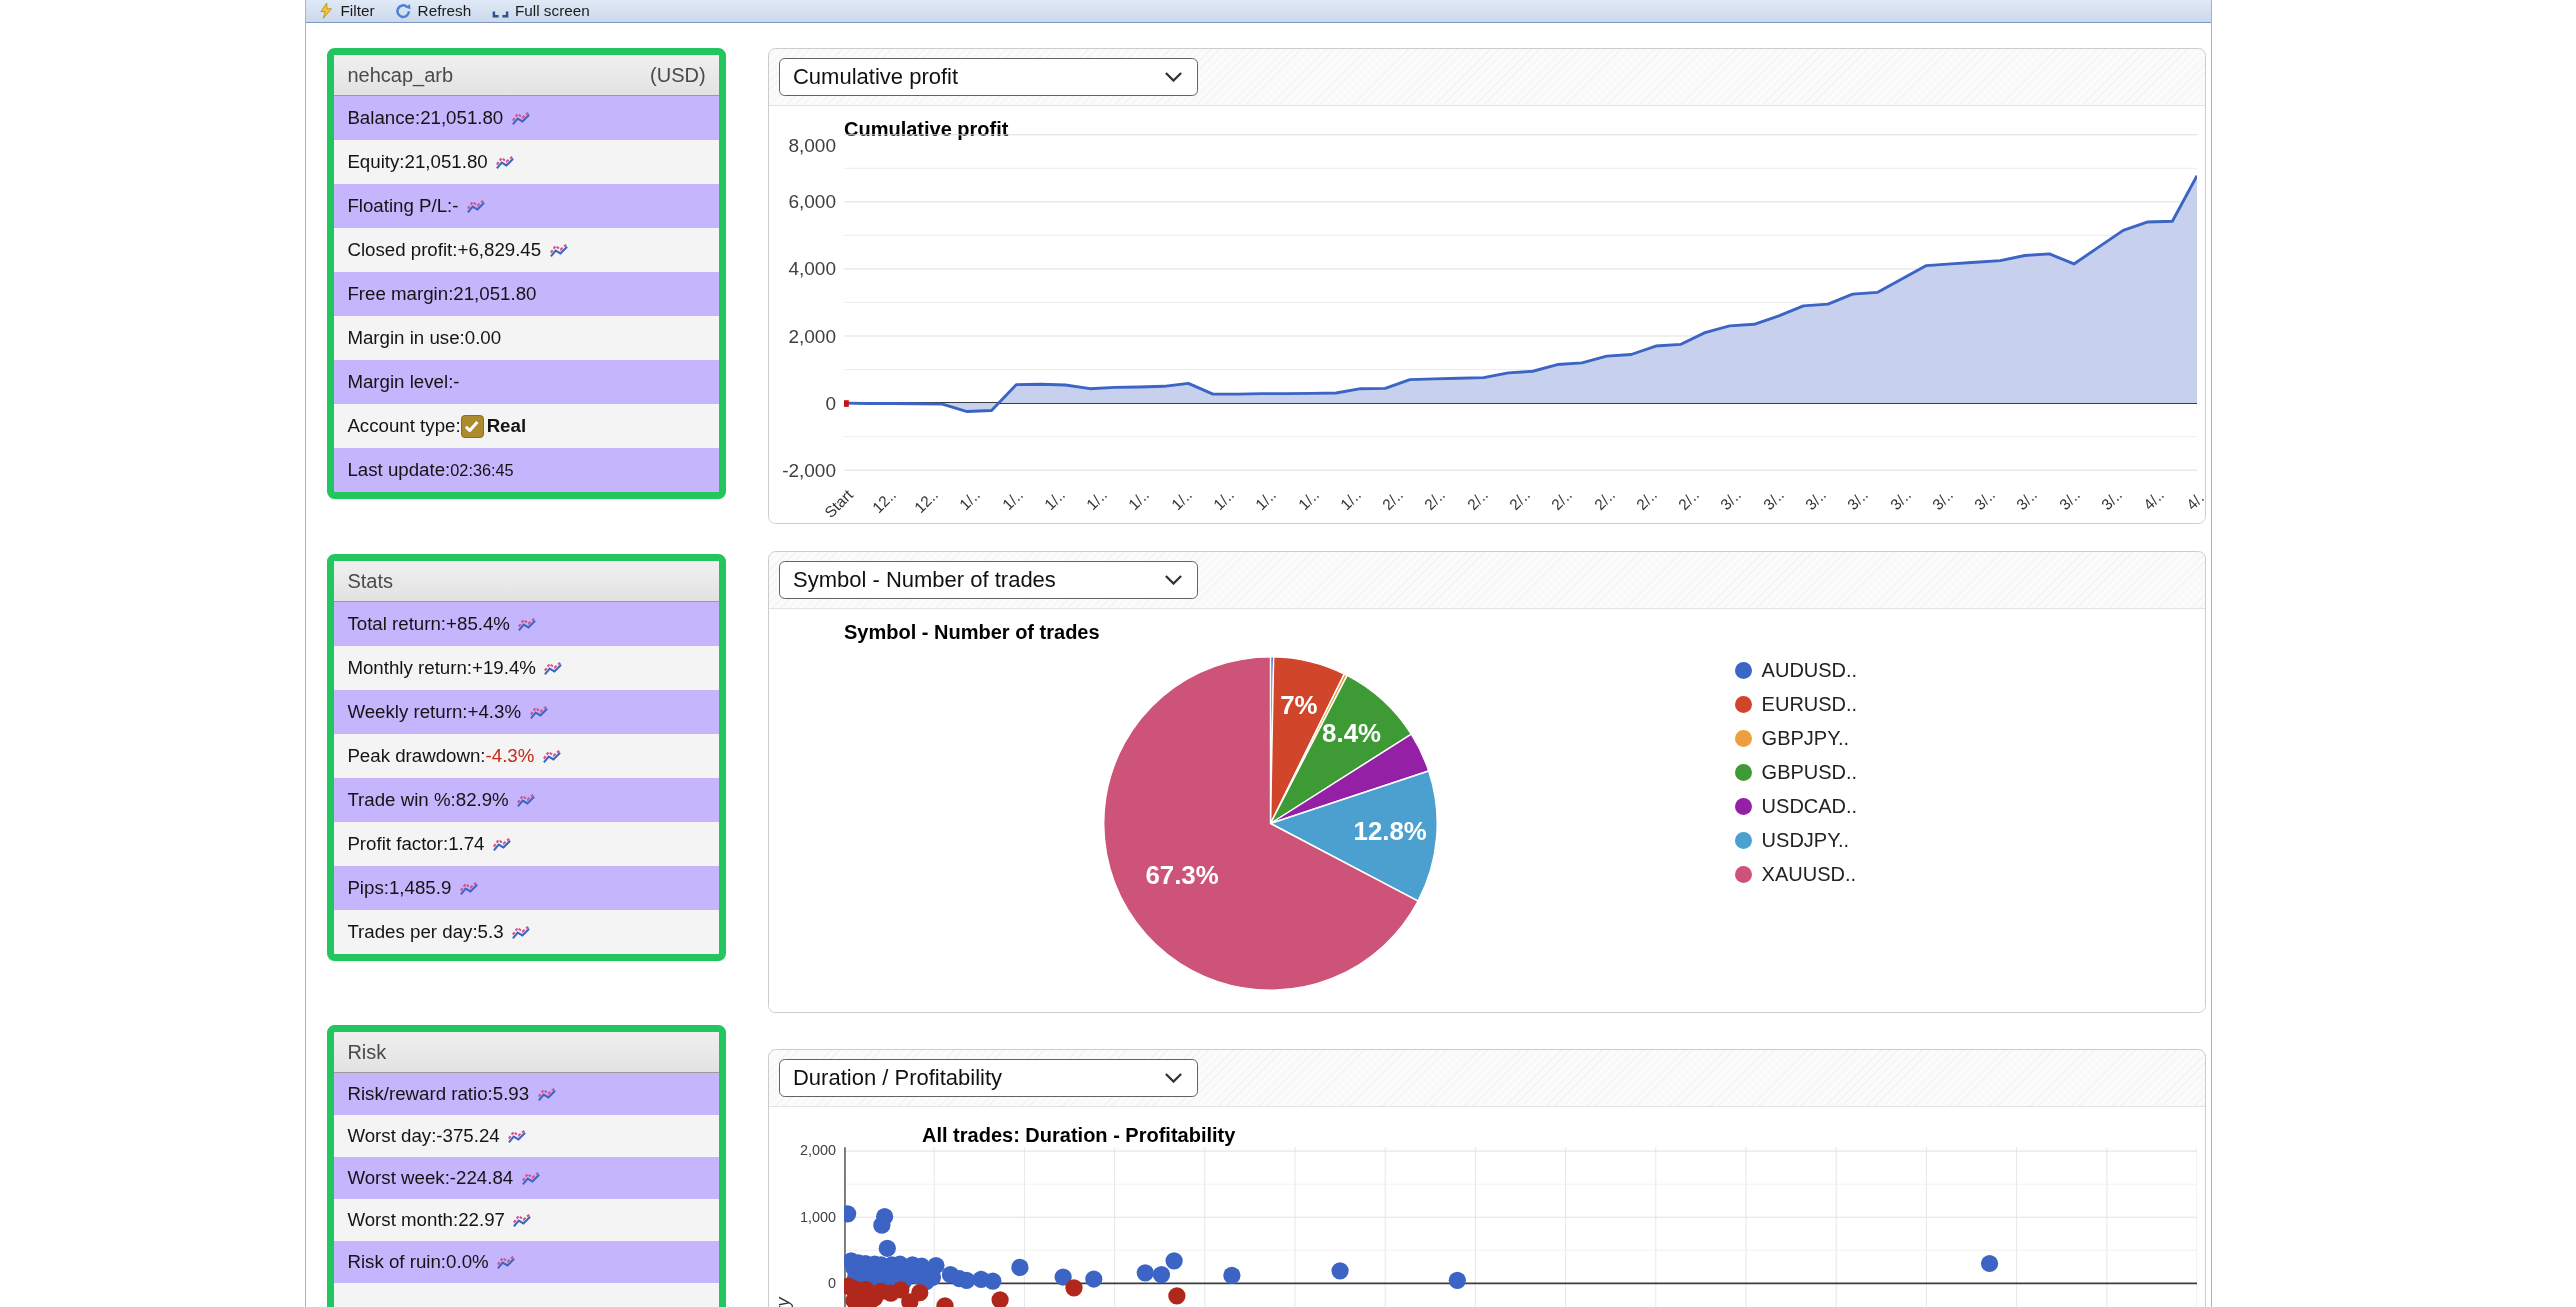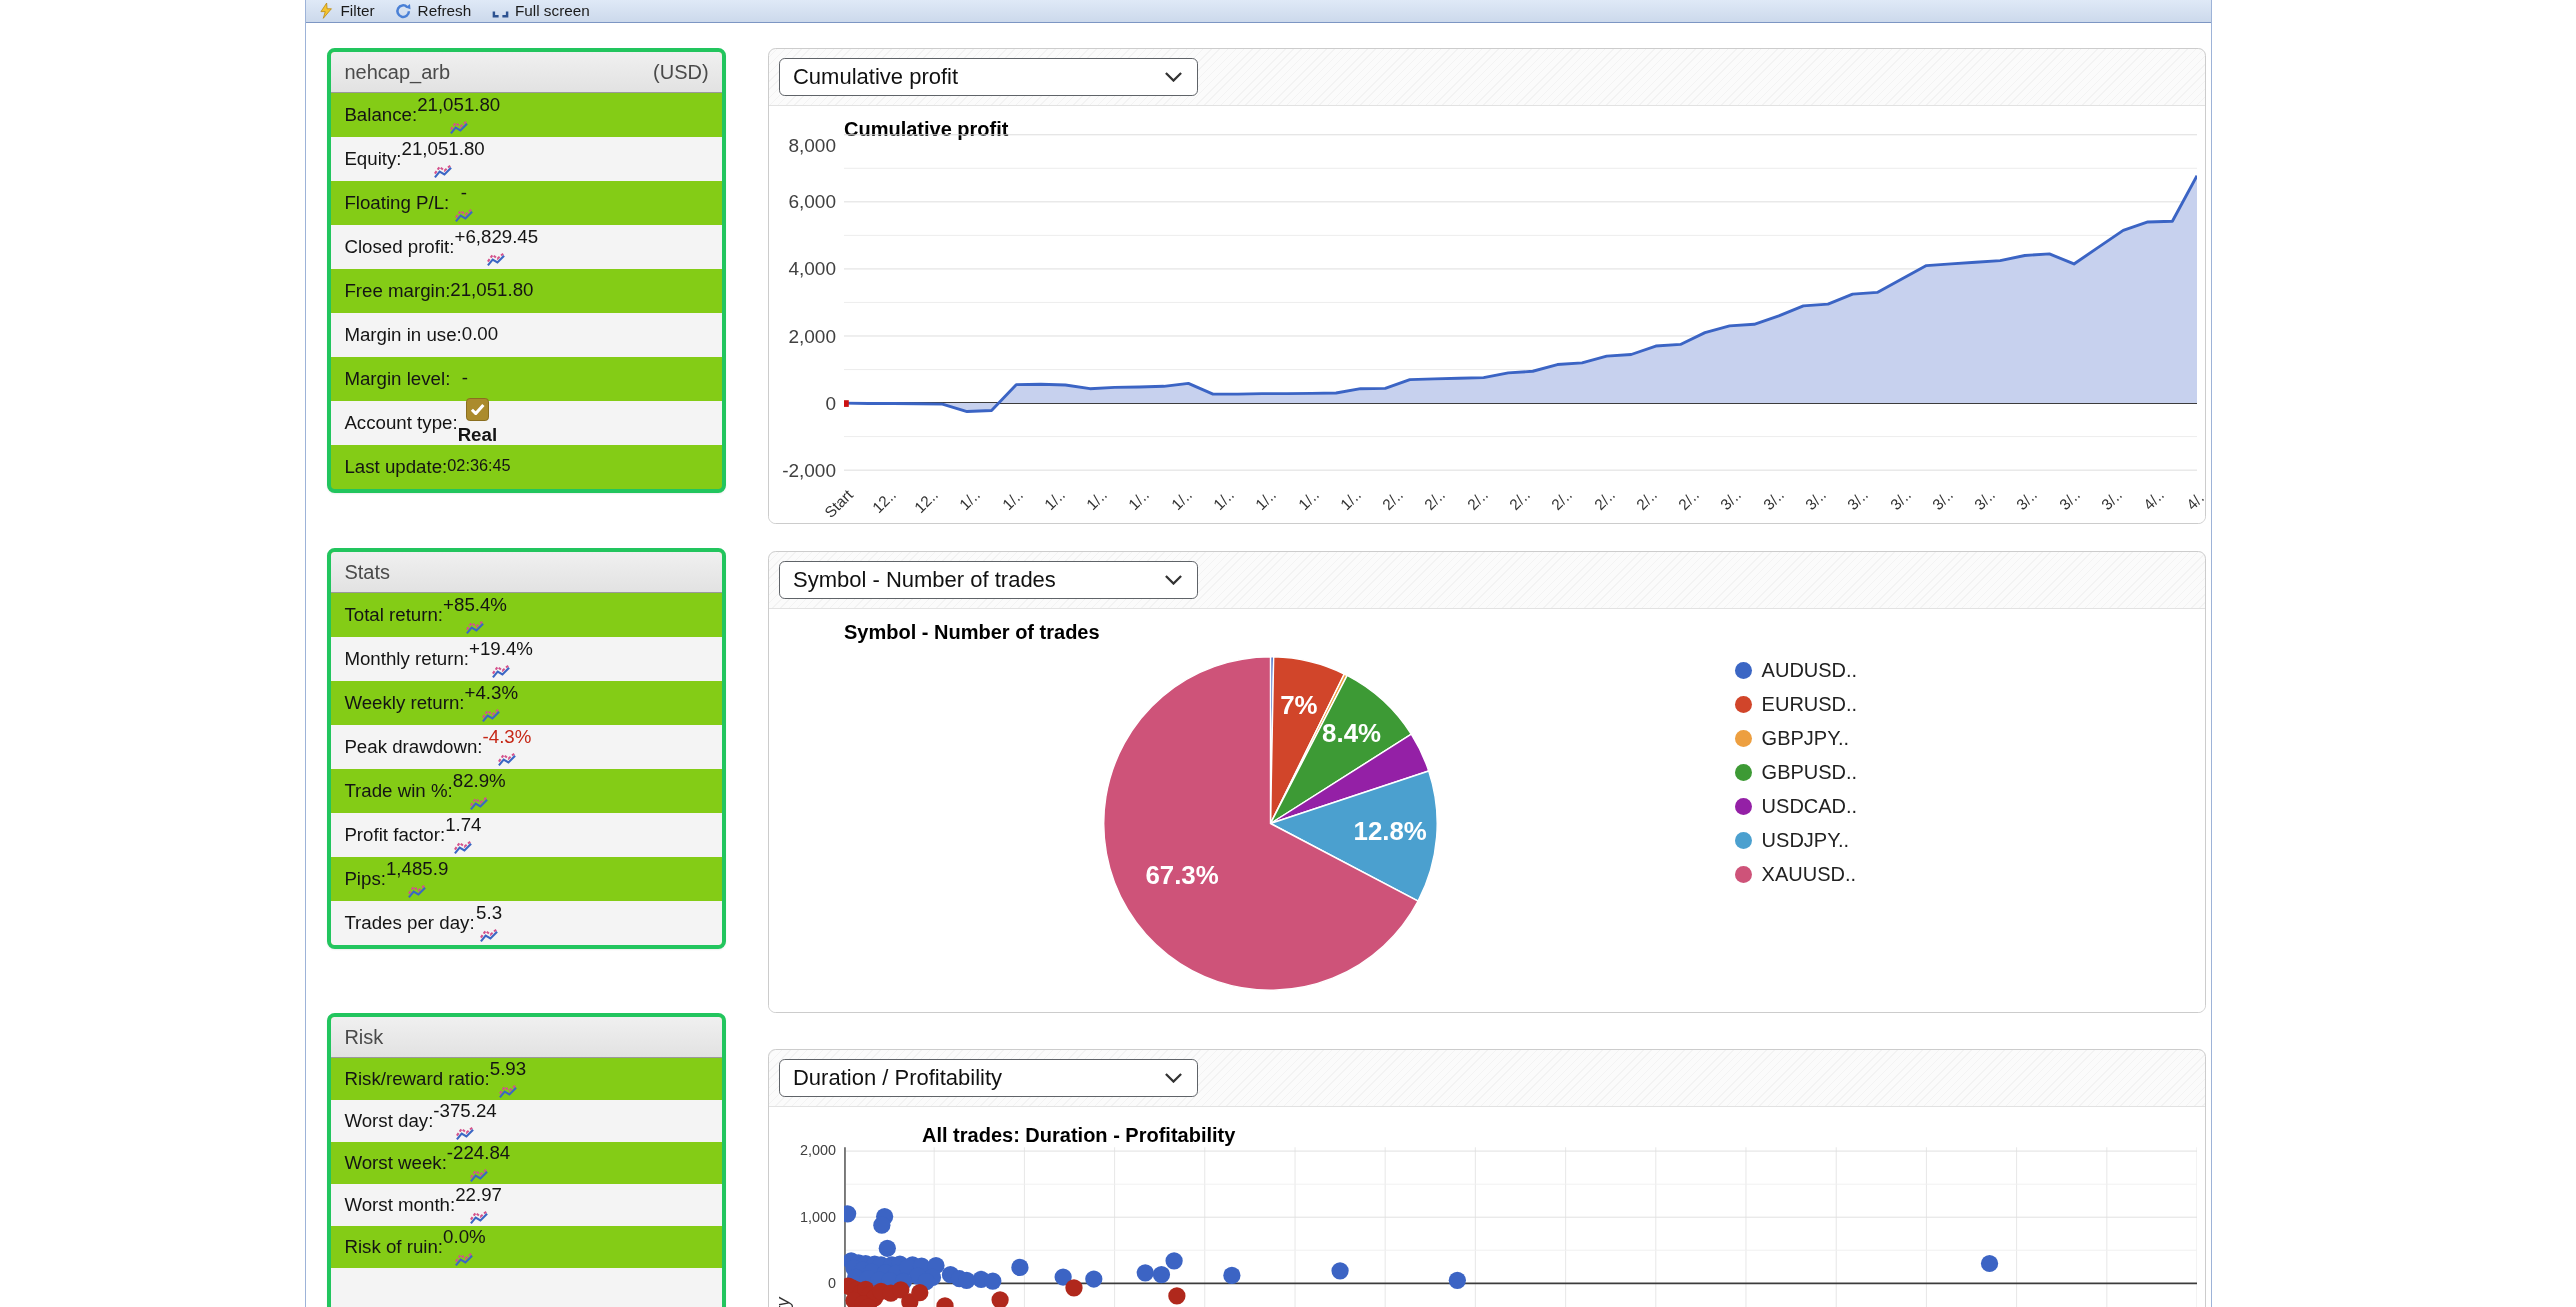--- a/index.html
+++ b/index.html
@@ -9,32 +9,32 @@
           border-left:1px solid #9db3d8; border-right:1px solid #9db3d8;
           background:#fff; overflow:hidden; }
   
   .toolbar { height:23px; background:linear-gradient(#dfe9f7,#ccd9ec);
              border-bottom:1px solid #7d96c3; display:flex; align-items:center;
              padding-left:13.4px; gap:21px; }
   .tbtn { display:flex; align-items:center; gap:5.8px; font-size:15.3px; color:#1a1a1a; cursor:pointer; }
   .tbtn svg { display:block; }
   
   .sidebar { position:absolute; left:21px; top:48px; width:399px; }
-  .card { border:4px solid #22c55e; border-radius:7.7px; overflow:hidden; background:#84cc16;
+  .card { border:7px solid #22c55e; border-radius:7.7px; overflow:hidden; background:#c4b5fd;
           box-shadow:0 1px 1.9px rgba(0,0,0,.07); }
   .card.stats { margin-top:55px; }
   .card.risk  { margin-top:64px; }
   .card header { height:41px; background:linear-gradient(#f0f0f0,#e2e2e2);
                  border-bottom:1.9px solid #9a9a9a; display:flex; justify-content:space-between;
                  align-items:center; padding:0 13.4px; color:#4a4a4a; font-size:20px; }
   .row { height:44px; display:flex; justify-content:flex-start; align-items:center;
          padding:0 7.7px 0 13.4px; font-size:18.7px; color:#141414; }
   .card.risk .row { height:42px; }
   .row:nth-child(even) { background:#f4f4f4; }
-  .row .right { display:flex; align-items:center; gap:3px;flex-direction:column; }
+  .row .right { display:flex; align-items:center; gap:3px; }
   .row .ico { width:29px; display:flex; justify-content:center; align-items:center; }
   .row.small .val { font-size:16.3px; }
   .row.real .val { font-weight:600; }
   .chk { width:23px; height:23px; background:#ab8b2d; border:1px solid #8a6e1f; border-radius:3.8px;
          display:flex; align-items:center; justify-content:center; }
   
   .main { position:absolute; left:462px; top:48px; width:1438px; }
   .panel { border:1px solid #ccc; border-radius:7.7px; overflow:hidden;
            background:repeating-linear-gradient(315deg,#fbfbfb 0 4.8px,#f3f3f3 4.8px 5.8px); }
   .panel.profit { height:476px; }

